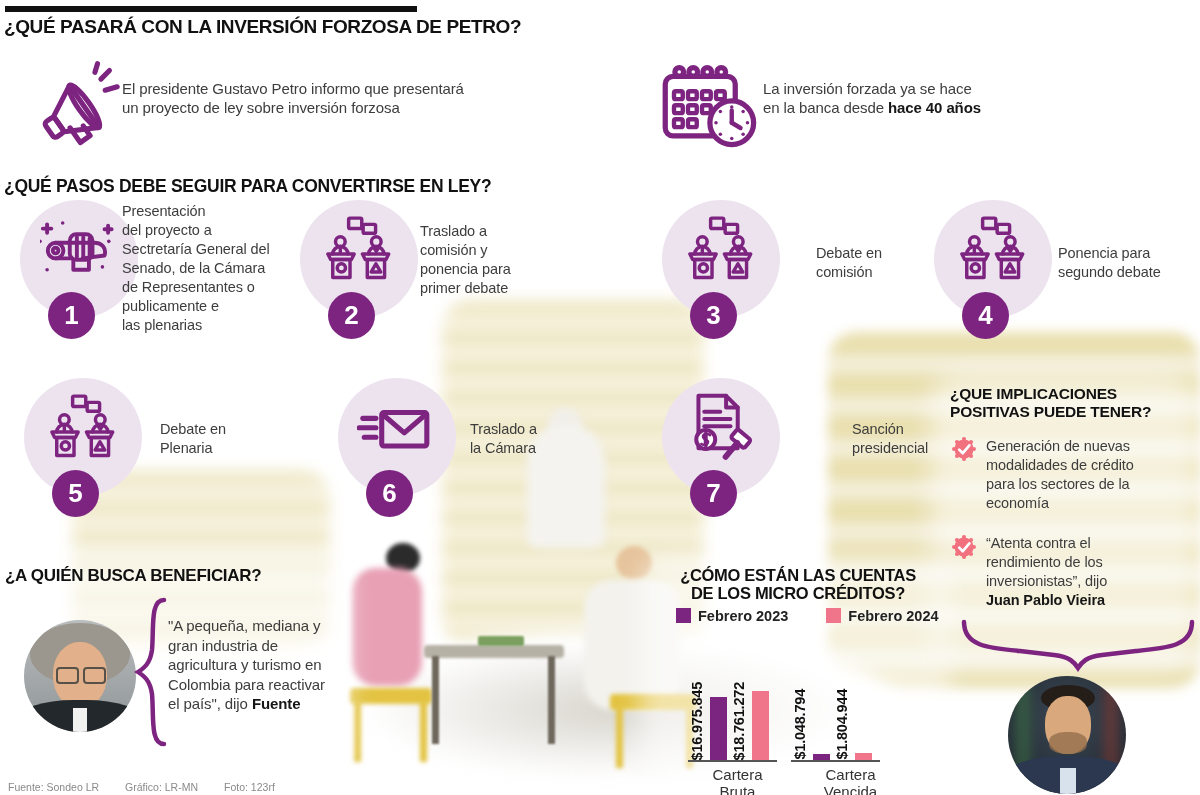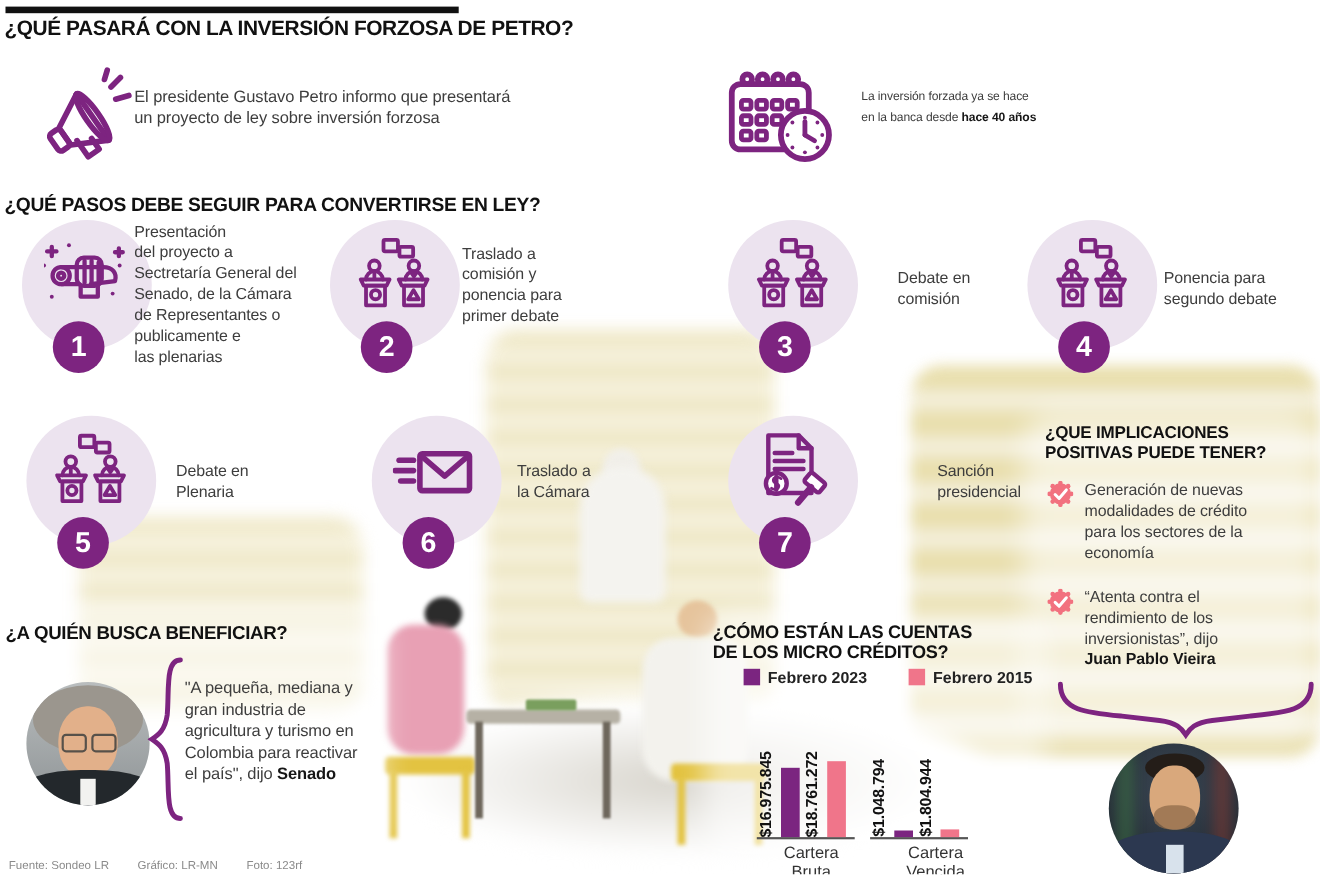--- a/index.html
+++ b/index.html
@@ -39,21 +39,21 @@
   .body-txt{font-size:14.5px;line-height:19px;color:#3d3d3d;letter-spacing:-.1px;}
   .b{font-weight:bold;color:#161616;}
   .circle{width:118px;height:118px;border-radius:50%;background:#ece3ef;}
   .badge{position:absolute;left:28px;top:92px;width:47px;height:47px;border-radius:50%;background:#7d2480;
          color:#fff;display:flex;align-items:center;justify-content:center;font-size:26px;font-weight:bold;}
   .step-ic{position:absolute;left:50%;top:44%;transform:translate(-50%,-50%);}
   .chk{width:24px;height:24px;}
   .imp-head{font-size:15.5px;font-weight:bold;color:#111;line-height:18px;letter-spacing:-.2px;}
   
   .chart{left:648px;top:566px;width:300px;}
-  .chart-title{font-size:16.5px;font-weight:bold;color:#111;line-height:18px;letter-spacing:-.3px;}
+  .chart-title{font-size:16.5px;font-weight:bold;color:#111;text-align:center;line-height:18px;letter-spacing:-.3px;}
   .legend{display:flex;gap:38px;padding-left:28px;margin-top:6px;font-size:14.5px;font-weight:bold;color:#222;}
   .legend .sw{display:inline-block;width:15px;height:15px;margin-right:7px;vertical-align:-2px;}
   .bars-wrap{position:relative;height:190px;}
   #bar-groups{position:absolute;left:40px;top:24px;display:flex;gap:14px;align-items:flex-end;}
   .bar-group{display:flex;align-items:flex-end;gap:5px;height:112px;border-bottom:2px solid #555;padding:0 8px 0 2px;}
   .bar{width:17px;}
   .bar-vlabel{writing-mode:vertical-rl;transform:rotate(180deg);font-size:14.5px;font-weight:bold;color:#111;
          letter-spacing:-.2px;line-height:15px;}
   #bar-xlabels{position:absolute;left:40px;top:142px;display:flex;gap:14px;}
   .bar-xlabel{width:99px;text-align:center;font-size:15px;color:#333;line-height:17px;}
@@ -243,21 +243,21 @@
 
     <svg class="abs" style="left:30px;top:60px;" width="94" height="98">
         <use href="#sym-megaphone"></use>
       </svg>
     <div class="abs body-txt ml" style="left:122px;top:79px;font-size:15px;">El presidente Gustavo Petro informo que presentará
 un proyecto de ley sobre inversión forzosa</div>
 
     <svg class="abs" style="left:660px;top:62px;" width="98" height="90">
         <use href="#sym-calendar"></use>
       </svg>
-    <div class="abs body-txt ml" style="left:783px;top:79px;font-size:11px;"><span class="ml">La inversión forzada ya se hace
+    <div class="abs body-txt ml" style="left:763px;top:79px;font-size:15px;"><span class="ml">La inversión forzada ya se hace
 en la banca desde </span><span class="b">hace 40 años</span></div>
 
     <h2 class="abs sec" style="left:4px;top:176px;">¿QUÉ PASOS DEBE SEGUIR PARA CONVERTIRSE EN LEY?</h2>
 
     <div class="abs circle" style="left:20px;top:200px;">
       <svg class="step-ic" width="78" height="78">
           <use href="#sym-scroll"></use>
         </svg>
       <div class="badge">1</div>
     </div>
@@ -370,28 +370,28 @@
     </div>
 
     <svg class="abs" style="left:134px;top:596px;" width="34" height="152">
       <path d="M30,4 C16,4 20,32 18,54 C16,68 10,72 4,76 C10,80 16,84 18,98 C20,120 16,148 30,148" fill="none" stroke="#7d2480" stroke-width="4.5" stroke-linecap="round"></path>
     </svg>
 
     <div class="abs body-txt ml" style="left:168px;top:616px;font-size:15px;line-height:19.5px;"><span class="ml">"A pequeña, mediana y
 gran industria de
 agricultura y turismo en
 Colombia para reactivar
-el país", dijo </span><span class="b">Senado</span></div>
+el país", dijo </span><span class="b">Fuente</span></div>
 
     <div class="abs chart">
       <div class="chart-title ml">¿CÓMO ESTÁN LAS CUENTAS
 DE LOS MICRO CRÉDITOS?</div>
       <div class="legend">
         <span><span class="sw" style="background: rgb(123, 37, 128);"></span><span>Febrero 2023</span></span>
-        <span><span class="sw" style="background: rgb(240, 117, 138);"></span><span>Febrero 2015</span></span>
+        <span><span class="sw" style="background: rgb(240, 117, 138);"></span><span>Febrero 2024</span></span>
       </div>
       <div class="bars-wrap">
         <div id="bar-groups">
             <div class="bar-group">
               <div class="bar-vlabel">$16.975.845</div>
               <div class="bar" style="height: 63px; background: rgb(123, 37, 128);"></div>
               <div class="bar-vlabel">$18.761.272</div>
               <div class="bar" style="height: 69px; background: rgb(240, 117, 138);"></div>
             </div>
             <div class="bar-group">

